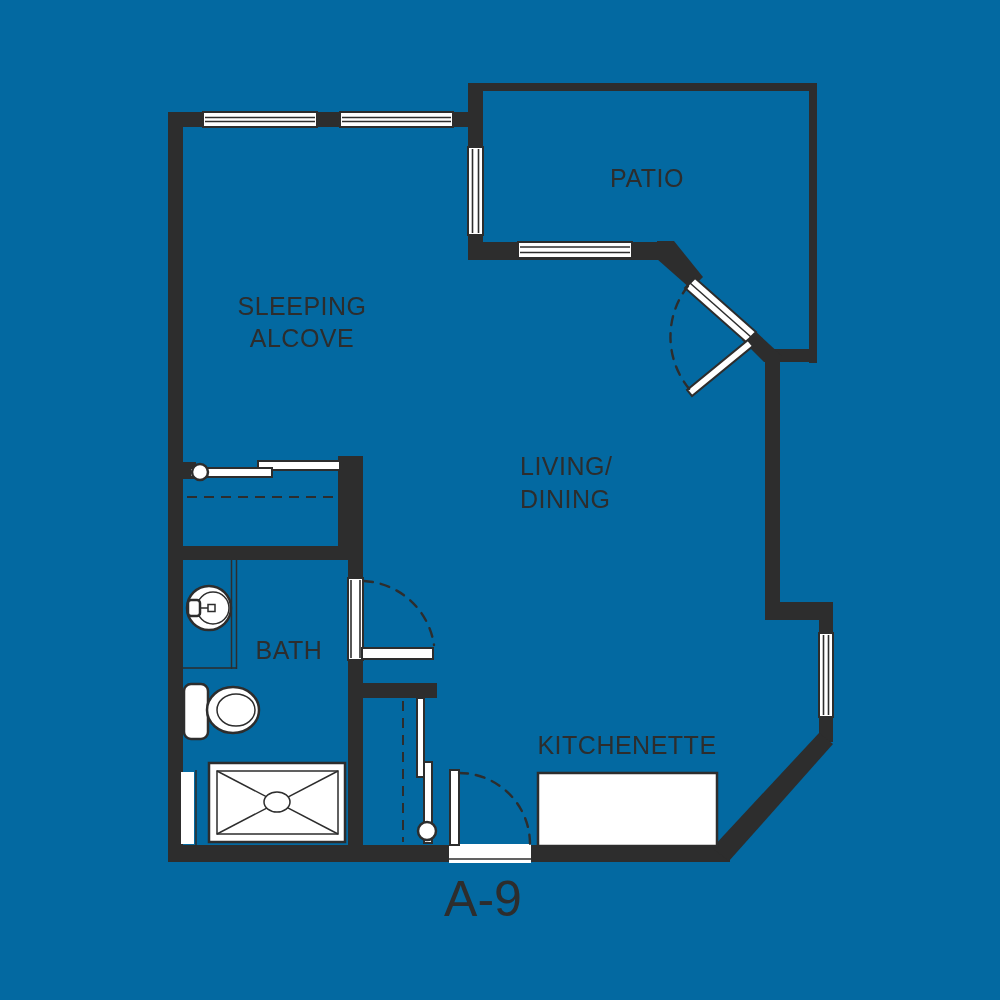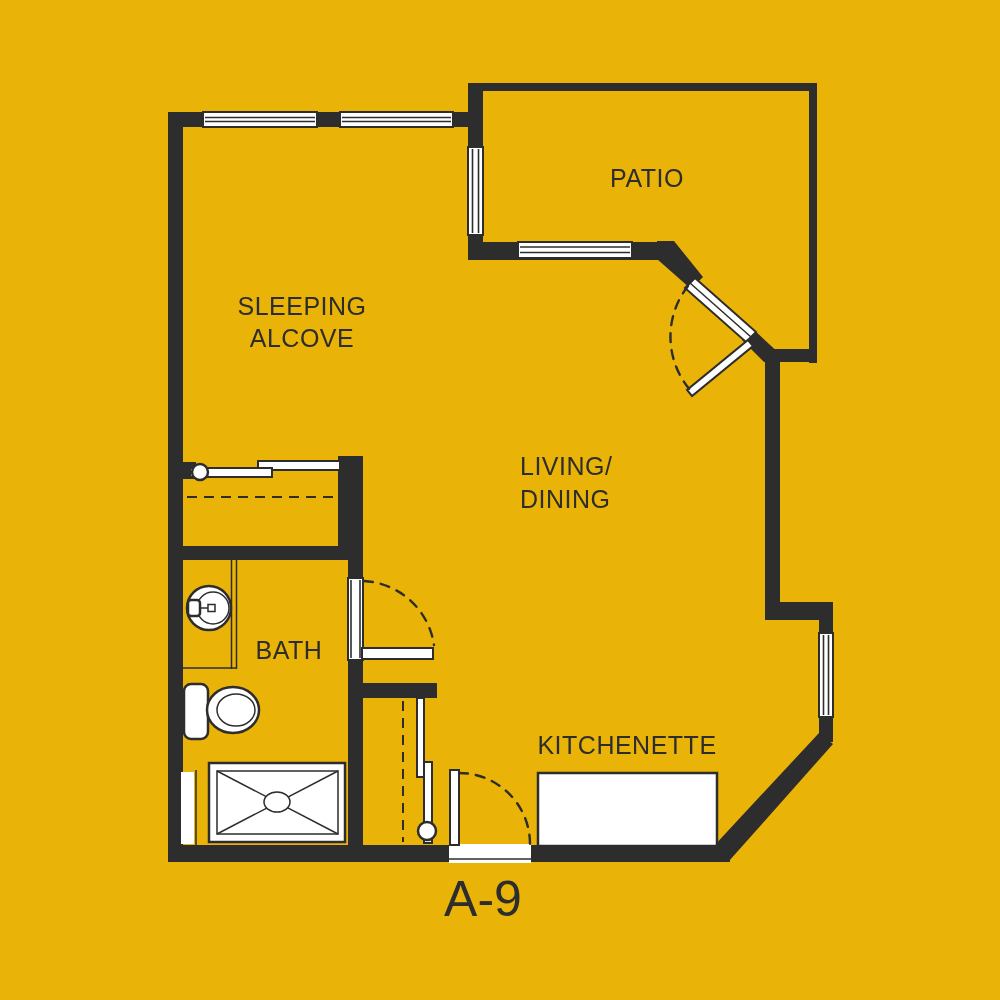--- a/index.html
+++ b/index.html
@@ -1,19 +1,19 @@
 <!DOCTYPE html>
 <html><head>
 <meta charset="utf-8">
 <style>
   html,body{margin:0;padding:0;background:#ffffff;}
   .stage{
     position:relative;
     width:1000px;height:1000px;
-    background:#eab308;
+    background:#0369a1;
     font-family:"Liberation Sans", sans-serif;
     overflow:hidden;
   }
   svg{display:block;width:1000px;height:1000px;}
   .wall{fill:#2d2d2d;stroke:none;}
   .win{fill:#ffffff;stroke:#2d2d2d;stroke-width:2;}
   .winline{stroke:#2d2d2d;stroke-width:1.6;fill:none;}
   .leaf{fill:#ffffff;stroke:#2d2d2d;stroke-width:2;}
   .swing{fill:none;stroke:#2d2d2d;stroke-width:2.4;stroke-dasharray:9 8;stroke-linecap:round;}
   .fixture{fill:#ffffff;stroke:#2d2d2d;stroke-width:2.5;}

